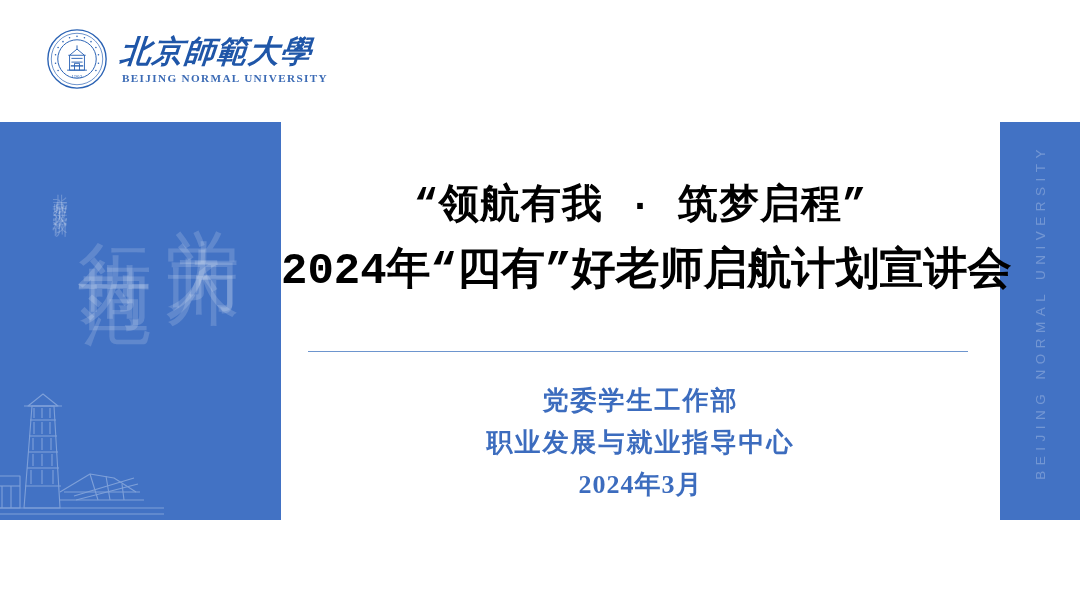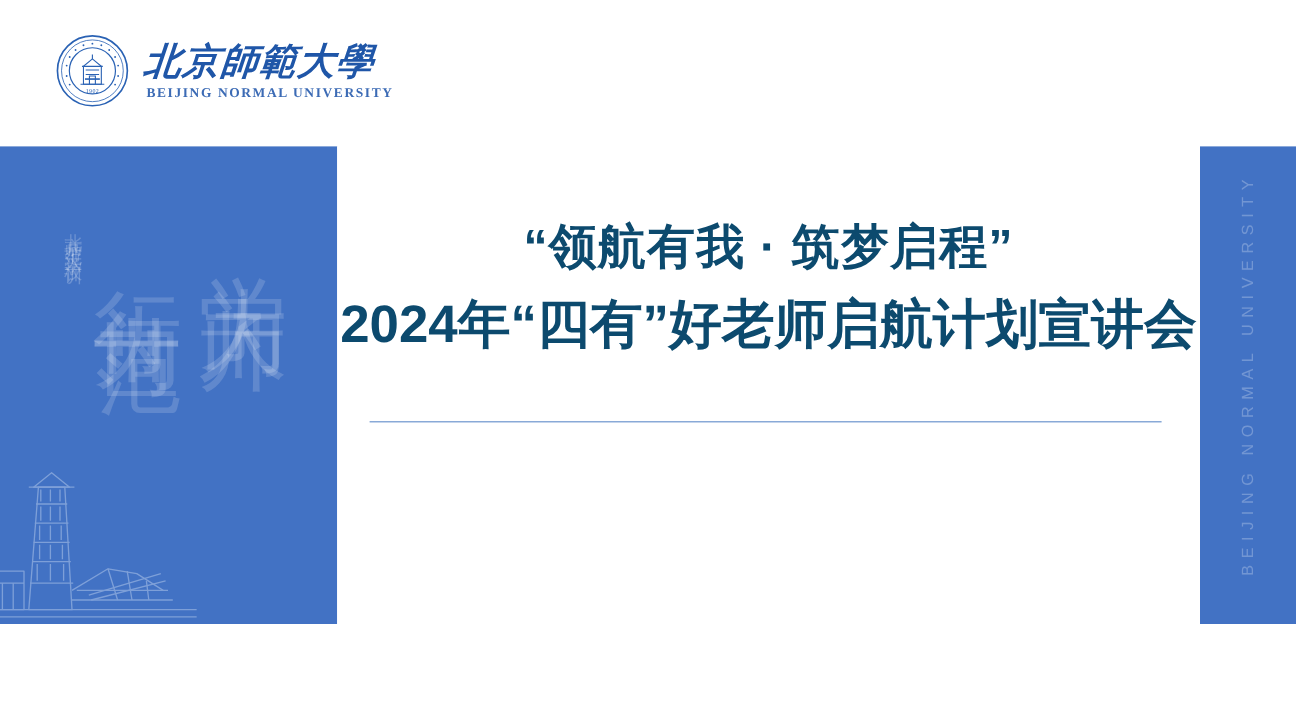--- a/index.html
+++ b/index.html
@@ -162,23 +162,23 @@
   }
 
   #title-block {
     position: absolute;
     left: 0;
     right: 0;
     top: 58px;
   }
 
   .title-line {
-    font-family: Liberation Sans, sans-serif;
+    font-family: Liberation Mono, monospace;
     font-weight: 700;
-    color: #0c4a6e;
+    color: #000000;
     line-height: 1.34;
     white-space: nowrap;
   }
 
   #title-line-1 {
     font-size: 40px;
     letter-spacing: 1px;
   }
 
   #title-line-2 {
@@ -317,16 +317,21 @@
 
   <div id="center">
 
     <div id="title-block">
       <div class="title-line" id="title-line-1">“领航有我 · 筑梦启程”</div>
       <div class="title-line" id="title-line-2">2024年“四有”好老师启航计划宣讲会</div>
     </div>
 
     <div id="divider"></div>
 
+    <div id="subtitle-block">
+      <div class="subtitle-line" id="subtitle-line-1">党委学生工作部</div>
+      <div class="subtitle-line" id="subtitle-line-2">职业发展与就业指导中心</div>
+      <div class="subtitle-line" id="subtitle-line-3">2024年3月</div>
+    </div>
 
   </div>
 
 </div>
 
 </body></html>

